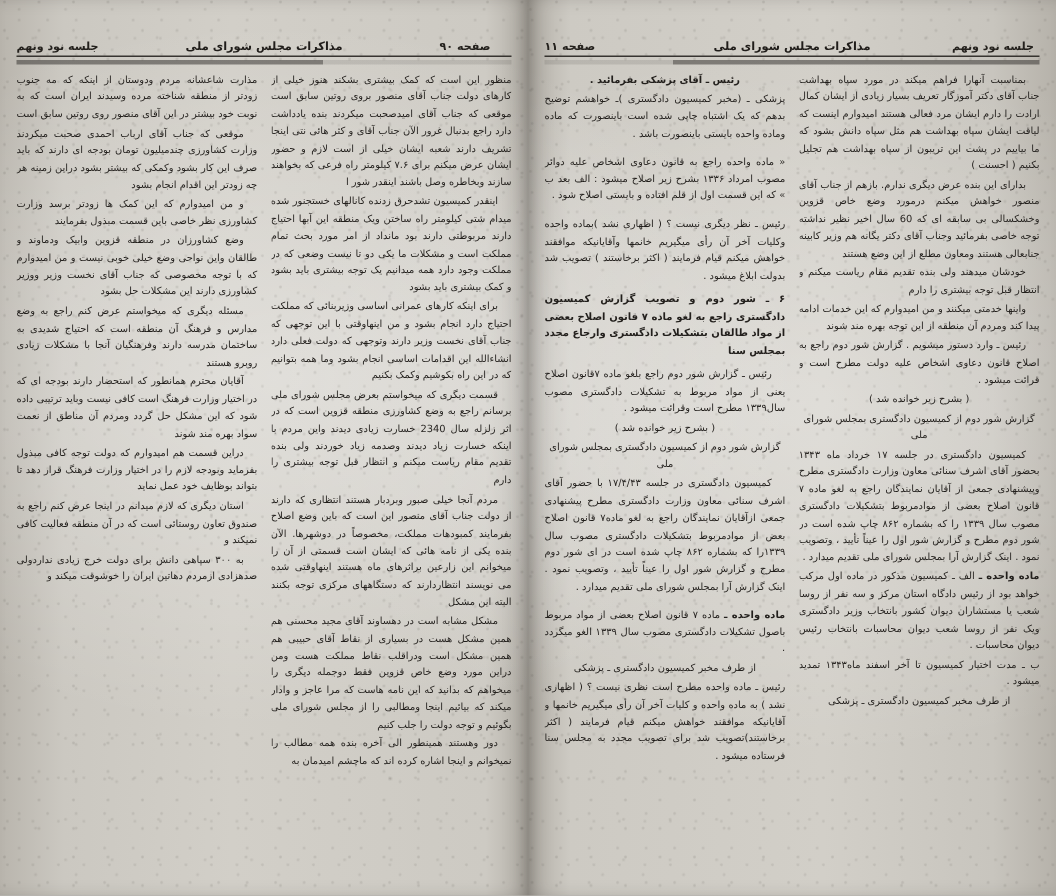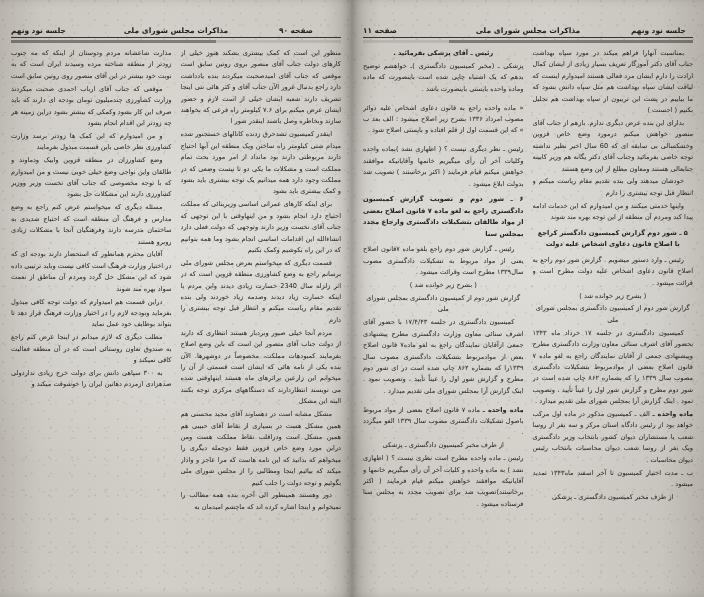--- a/index.html
+++ b/index.html
@@ -45,21 +45,21 @@
     display:flex;align-items:flex-end;justify-content:space-between;
     font-size:7.4px;font-weight:bold;letter-spacing:.2px;
     color:#24211d;height:13px;
   }
   .hdr-center{
     position:absolute;left:0;right:0;top:0;height:13px;
     display:flex;align-items:flex-end;justify-content:center;
     font-size:7.6px;font-weight:bold;color:#201d1a;pointer-events:none;
   }
   .hdr-side{min-width:62px;}
-  .hdr-side.start{text-align:left;}
+  .hdr-side.start{text-align:center;}
   .hdr-side.end{text-align:left;}
   .rule{height:1.4px;background:#2a2724;margin-top:2px;opacity:.92;}
   .rule2{height:2.6px;margin-top:1.6px;opacity:.55;
          background:linear-gradient(90deg,#3a3734 0 62%,rgba(58,55,52,.25) 62% 100%);}
   .page.left-page .rule2{
          background:linear-gradient(90deg,rgba(58,55,52,.25) 0 26%,#3a3734 26% 100%);}
 
   
   .cols{display:flex;flex-direction:row;gap:9px;margin-top:6px;height:545px;overflow:hidden;}
   .col{
@@ -97,25 +97,20 @@
     </div>
 
     <div class="cols">
 
       <div class="col blur">
         <p>بمناسبت آنهارا فراهم میکند در مورد سپاه بهداشت جناب آقای دکتر آموزگار تعریف بسیار زیادی از ایشان کمال ارادت را دارم ایشان مرد فعالی هستند امیدوارم اینست که لیاقت ایشان سپاه بهداشت هم مثل سپاه دانش بشود که ما بیاییم در پشت این تریبون از سپاه بهداشت هم تجلیل بکنیم ( احسنت )</p>
         <p>بدارای این بنده عرض دیگری ندارم. بازهم از جناب آقای منصور خواهش میکنم درمورد وضع خاص قزوین وخشکسالی بی سابقه ای که 60 سال اخیر نظیر نداشته توجه خاصی بفرمائید وجناب آقای دکتر یگانه هم وزیر کابینه جنابعالی هستند ومعاون مطلع از این وضع هستند</p>
         <p>خودشان میدهند ولی بنده تقدیم مقام ریاست میکنم و انتظار قبل توجه بیشتری را دارم</p>
         <p>واینها خدمتی میکنند و من امیدوارم که این خدمات ادامه پیدا کند ومردم آن منطقه از این توجه بهره مند شوند</p>
 
-        <div class="hd">
-          <span>۵ ـ</span>
-          <span>شور دوم گزارش کمیسیون دادگستر کراجع</span><br>
-          <span>با اصلاح قانون دعاوی اشخاص علیه دولت</span>
-        </div>
 
         <p>رئیس ـ وارد دستور میشویم . گزارش شور دوم راجع به اصلاح قانون دعاوی اشخاص علیه دولت مطرح است و قرائت میشود .</p>
         <p class="center">( بشرح زیر خوانده شد )</p>
         <p class="center">گزارش شور دوم از کمیسیون دادگستری بمجلس شورای ملی</p>
         <p>کمیسیون دادگستری در جلسه ۱۷ خرداد ماه ۱۳۴۳ بحضور آقای اشرف سنائی معاون وزارت دادگستری مطرح وپیشنهادی جمعی از آقایان نمایندگان راجع به لغو ماده ۷ قانون اصلاح بعضی از موادمربوط بتشکیلات دادگستری مصوب سال ۱۳۳۹ را که بشماره ۸۶۲ چاپ شده است در شور دوم مطرح و گزارش شور اول را عیناً تأیید ، وتصویب نمود . اینک گزارش آرا بمجلس شورای ملی تقدیم میدارد .</p>
 
         <p class="noind">
           <span class="spk">ماده واحده ـ</span>
           <span>الف ـ کمیسیون مذکور در ماده اول مرکب خواهد بود از رئیس دادگاه استان مرکز و سه نفر از روسا شعب یا مستشاران دیوان کشور بانتخاب وزیر دادگستری ویک نفر از روسا شعب دیوان محاسبات بانتخاب رئیس دیوان محاسبات .</span>
         </p>
@@ -187,20 +182,20 @@
       </div>
 
       <div class="col blur">
         <p class="noind">مذارت شاعشانه مردم ودوستان از اینکه که مه جنوب زودتر از منطقه شناخته مرده وسیدند ایران است که به نوبت خود بیشتر در این آقای منصور روی روتین سابق است</p>
         <p>موقعی که جناب آقای ارباب احمدی صحبت میکردند وزارت کشاورزی چندمیلیون تومان بودجه ای دارند که باید صرف این کار بشود وکمکی که بیشتر بشود دراین زمینه هر چه زودتر این اقدام انجام بشود</p>
         <p>و من امیدوارم که این کمک ها زودتر برسد وزارت کشاورزی نظر خاصی باین قسمت مبذول بفرمایند</p>
         <p>وضع کشاورزان در منطقه قزوین وابیک ودماوند و طالقان واین نواحی وضع خیلی خوبی نیست و من امیدوارم که با توجه مخصوصی که جناب آقای نخست وزیر ووزیر کشاورزی دارند این مشکلات حل بشود</p>
         <p>مسئله دیگری که میخواستم عرض کنم راجع به وضع مدارس و فرهنگ آن منطقه است که احتیاج شدیدی به ساختمان مدرسه دارند وفرهنگیان آنجا با مشکلات زیادی روبرو هستند</p>
         <p>آقایان محترم همانطور که استحضار دارند بودجه ای که در اختیار وزارت فرهنگ است کافی نیست وباید ترتیبی داده شود که این مشکل حل گردد ومردم آن مناطق از نعمت سواد بهره مند شوند</p>
         <p>دراین قسمت هم امیدوارم که دولت توجه کافی مبذول بفرماید وبودجه لازم را در اختیار وزارت فرهنگ قرار دهد تا بتواند بوظایف خود عمل نماید</p>
-        <p>مطلب دیگری که لازم میدانم در اینجا عرض کنم راجع به صندوق تعاون روستائی است که در آن منطقه فعالیت کافی نمیکند و</p>
+        <p>استان دیگری که لازم میدانم در اینجا عرض کنم راجع به صندوق تعاون روستائی است که در آن منطقه فعالیت کافی نمیکند و</p>
         <p>به ۳۰۰ سپاهی دانش برای دولت خرج زیادی نداردولی صدهزادی ازمردم دهاتین ایران را خوشوقت میکند و</p>
       </div>
 
     </div>
   </div>
 
 </div>
 
 </body></html>

